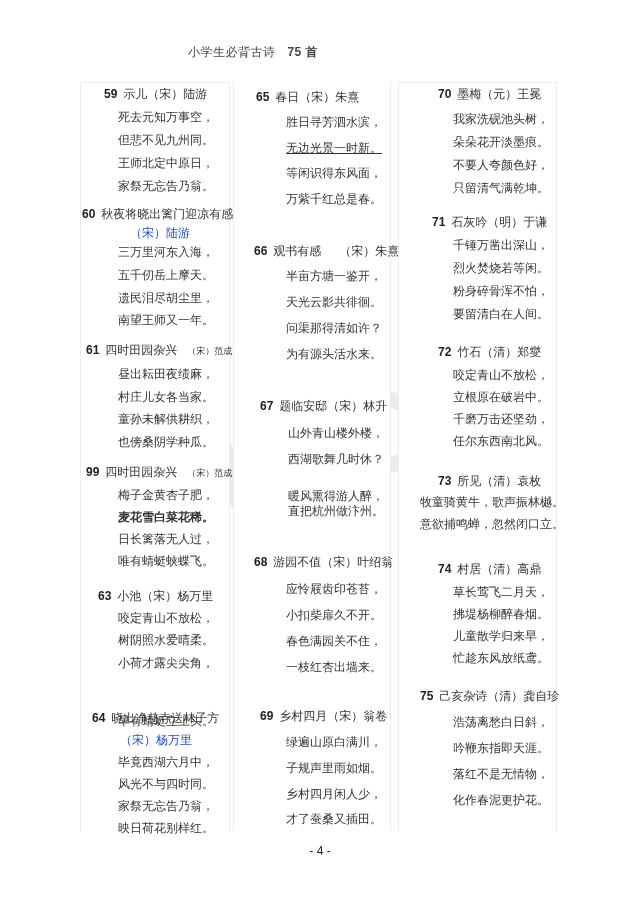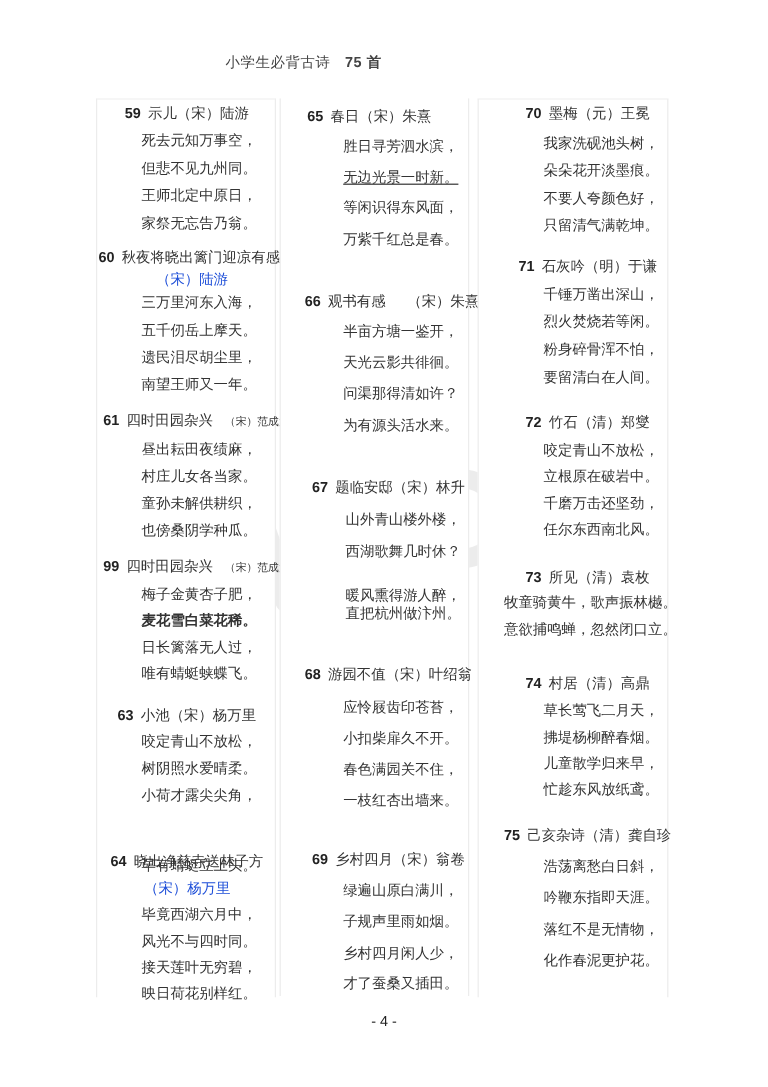--- a/index.html
+++ b/index.html
@@ -78,21 +78,21 @@
 <div class="line" style="position:absolute;left:118px;top:632px;">树阴照水爱晴柔。</div>
 <div class="line" style="position:absolute;left:118px;top:655px;">小荷才露尖尖角，</div>
 <div class="line" style="position:absolute;left:118px;top:677px;margin-top:36px;">早有蜻蜓立上头。</div>
 
 <div class="poem" style="left:92px;top:710px;">
   <div class="title"><span class="n">64</span><span>晓出净慈寺送林子方</span></div>
 </div>
 <div class="sub" style="position:absolute;left:120px;top:732px;">（宋）杨万里</div>
 <div class="line" style="position:absolute;left:118px;top:754px;">毕竟西湖六月中，</div>
 <div class="line" style="position:absolute;left:118px;top:776px;">风光不与四时同。</div>
-<div class="line" style="position:absolute;left:118px;top:798px;">接天莲叶无穷碧，</div>
+<div class="line" style="position:absolute;left:118px;top:798px;">家祭无忘告乃翁，</div>
 <div class="line" style="position:absolute;left:118px;top:820px;">映日荷花别样红。</div>
 
 <div class="col col2"></div>
 
 <div class="poem" style="left:256px;top:89px;">
   <div class="title"><span class="n">65</span><span>春日（宋）朱熹</span></div>
 </div>
 <div class="line" style="position:absolute;left:286px;top:114px;">胜日寻芳泗水滨，</div>
 <div class="line" style="position:absolute;left:286px;top:140px;text-decoration:underline;">无边光景一时新。</div>
 <div class="line" style="position:absolute;left:286px;top:165px;">等闲识得东风面，</div>

